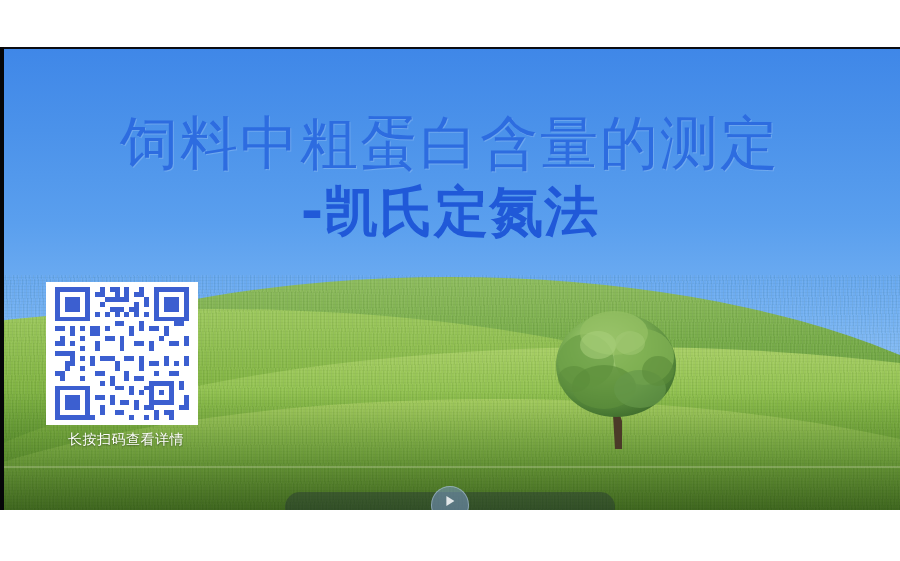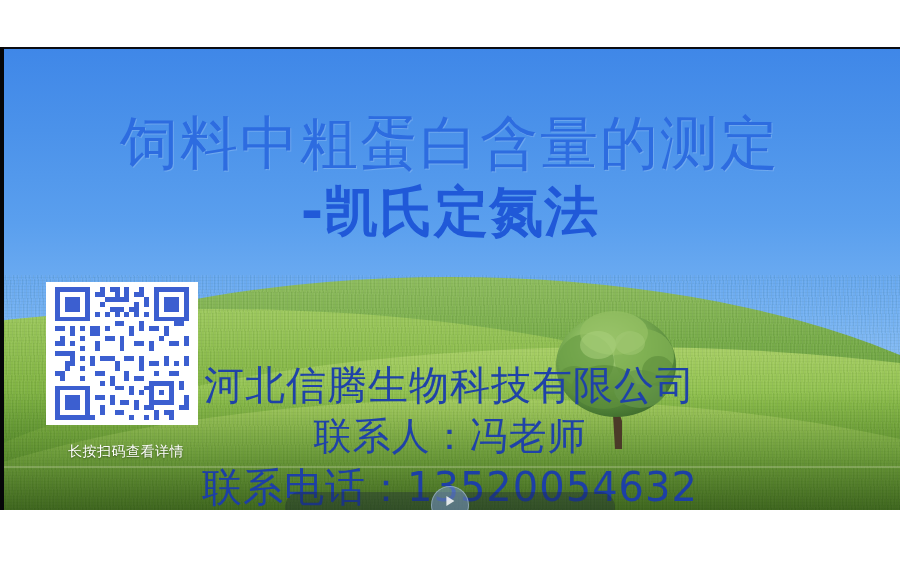--- a/index.html
+++ b/index.html
@@ -159,21 +159,21 @@
     background: #ffffff;
     padding: 0;
     z-index: 12;
     box-sizing: border-box;
   }
   .qr-wrap svg { display: block; width: 100%; height: 100%; }
 
   .qr-caption {
     position: absolute;
     left: 46px;
-    top: 396px;
+    top: 384px;
     width: 160px;
     text-align: center;
     color: #ffffff;
     font-size: 14px;
     letter-spacing: .5px;
     font-family: "DejaVu Sans", "Liberation Sans", sans-serif;
     text-shadow: 0 1px 2px rgba(0,0,0,.45);
     z-index: 12;
     white-space: nowrap;
   }
@@ -449,25 +449,20 @@
           <rect x="19" y="27" width="1" height="1"></rect>
             <rect x="8" y="27" width="1" height="1"></rect>
           <rect x="27" y="23" width="1" height="2"></rect>
             <rect x="19" y="21" width="1" height="1"></rect>
         </g>
       </svg>
     </div>
 
     <div class="qr-caption">长按扫码查看详情</div>
 
-    <div class="company-block">
-      <div class="company-name">河北信腾生物科技有限公司</div>
-      <div class="company-contact">联系人：冯老师</div>
-      <div class="company-phone">联系电话：13520054632</div>
-    </div>
 
     <div class="player-bar"></div>
     <div class="player-play-btn">
       <div class="player-play-glyph"></div>
     </div>
 
     <div class="edge-bar-left"></div>
     <div class="edge-bar-top"></div>
   </div>
 

